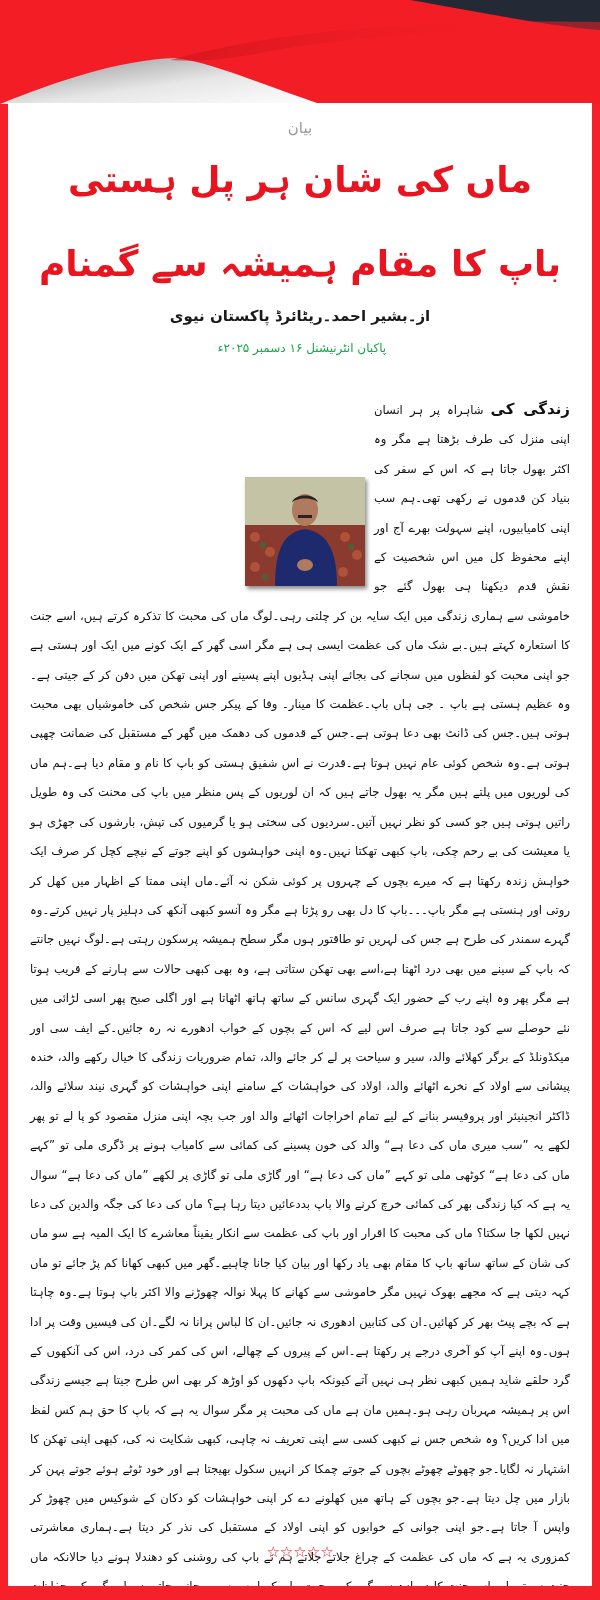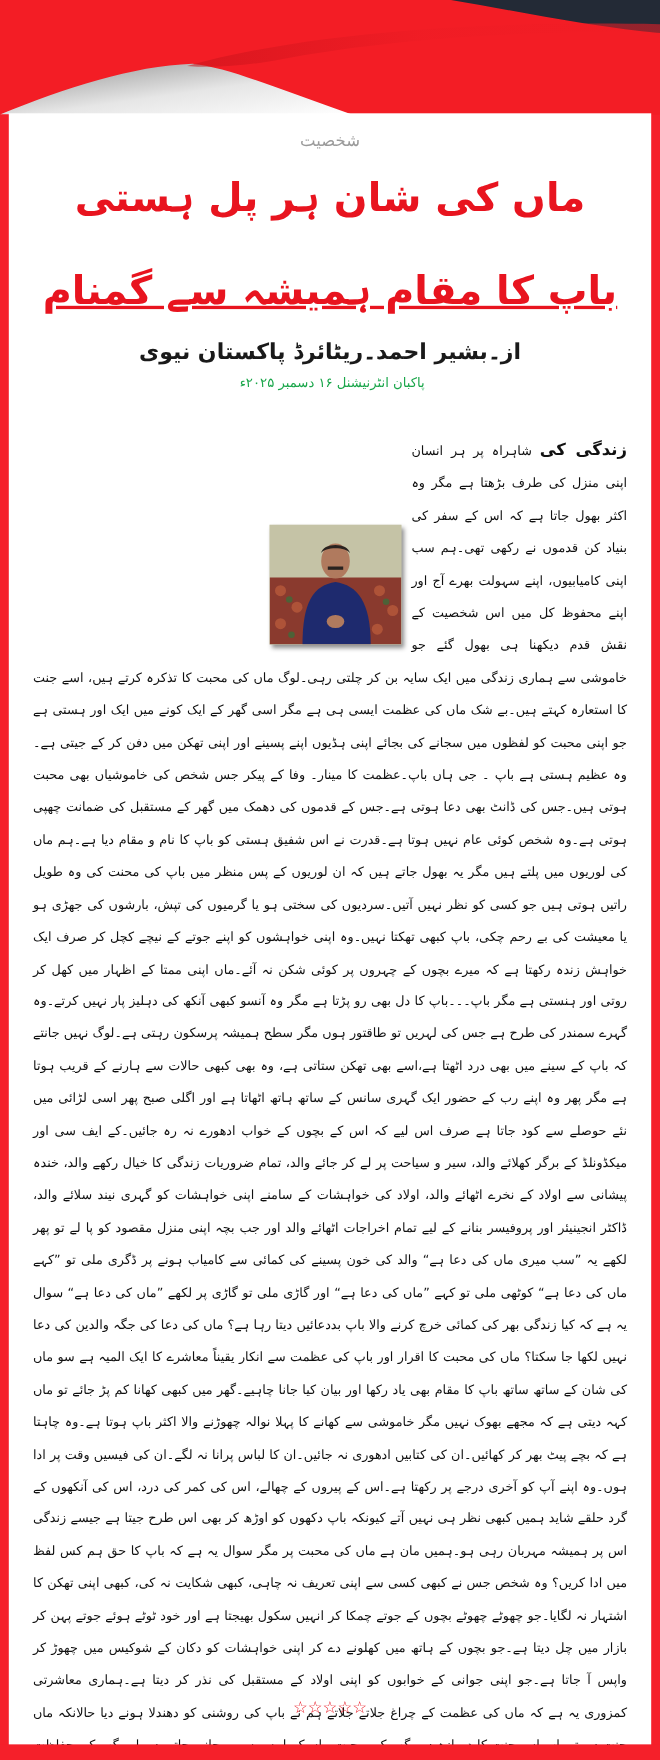--- a/index.html
+++ b/index.html
@@ -27,24 +27,24 @@
     text-align: center; color: #9a9a9a; font-size: 15px;
     font-family: "DejaVu Sans", sans-serif;
   }
   .headline {
     position: absolute; left: 0; width: 584px;
     text-align: center; color: #e8141f; font-weight: bold;
     font-family: "DejaVu Sans", sans-serif;
     direction: rtl;
   }
   .headline.l1 { top: 56px; font-size: 36px; }
-  .headline.l2 { top: 140px; font-size: 36px; text-decoration: underline; }
+  .headline.l2 { top: 140px; font-size: 36px; }
   .byline {
     position: absolute; left: 0; width: 584px; top: 204px;
-    text-align: center; color: #1a1a1a; font-size: 20px; font-weight: bold; direction: rtl;
+    text-align: center; color: #1a1a1a; font-size: 15px; font-weight: bold; direction: rtl;
   }
   .dateline {
     position: absolute; left: 0; width: 588px; top: 238px;
     text-align: center; color: #1aa64a; font-size: 12px; direction: rtl;
   }
   .article {
     position: absolute; left: 22px; top: 292px; width: 540px;
     direction: rtl; text-align: justify;
     color: #111; font-size: 11.6px; line-height: 29.4px;
     font-family: "DejaVu Sans", sans-serif;
@@ -85,21 +85,21 @@
       </linearGradient>
     </defs>
     <rect x="0" y="0" width="600" height="104" fill="#f31d25"></rect>
     <path d="M410 0 C470 10 540 25 600 30 L600 0 Z" fill="#232a36"></path>
     <path d="M0 104 C60 80 120 60 175 58 C210 62 250 80 320 104 Z" fill="url(#swoosh)"></path>
     <path d="M170 60 C260 35 400 18 600 22 L600 30 C520 28 380 30 250 55 C220 60 195 62 170 60 Z" fill="url(#redshade)" opacity="0.55"></path>
   </svg>
 </div>
 
 <div class="panel">
-  <div class="kicker">شخصیت</div>
+  <div class="kicker">بیان</div>
   <div class="headline l1">ماں کی شان ہر پل ہستی</div>
   <div class="headline l2">باپ کا مقام ہمیشہ سے گمنام</div>
   <div class="byline">از۔بشیر احمد۔ریٹائرڈ پاکستان نیوی</div>
   <div class="dateline">پاکبان انٹرنیشنل ۱۶ دسمبر ۲۰۲۵ء</div>
 
   <div class="article">
     <div class="photo-gap"></div>
     <p><span class="lead-word">زندگی کی</span> <span>شاہراہ پر ہر انسان اپنی منزل کی طرف بڑھتا ہے مگر وہ اکثر بھول جاتا ہے کہ اس کے سفر کی بنیاد کن قدموں نے رکھی تھی۔ہم سب اپنی کامیابیوں، اپنے سہولت بھرے آج اور اپنے محفوظ کل میں اس شخصیت کے نقش قدم دیکھنا ہی بھول گئے جو خاموشی سے ہماری زندگی میں ایک سایہ بن کر چلتی رہی۔لوگ ماں کی محبت کا تذکرہ کرتے ہیں، اسے جنت کا استعارہ کہتے ہیں۔بے شک ماں کی عظمت ایسی ہی ہے مگر اسی گھر کے ایک کونے میں ایک اور ہستی ہے جو اپنی محبت کو لفظوں میں سجانے کی بجائے اپنی ہڈیوں اپنے پسینے اور اپنی تھکن میں دفن کر کے جیتی ہے۔ وہ عظیم ہستی ہے باپ ۔ جی ہاں باپ۔عظمت کا مینار۔ وفا کے پیکر جس شخص کی خاموشیاں بھی محبت ہوتی ہیں۔جس کی ڈانٹ بھی دعا ہوتی ہے۔جس کے قدموں کی دھمک میں گھر کے مستقبل کی ضمانت چھپی ہوتی ہے۔وہ شخص کوئی عام نہیں ہوتا ہے۔قدرت نے اس شفیق ہستی کو باپ کا نام و مقام دیا ہے۔ہم ماں کی لوریوں میں پلتے ہیں مگر یہ بھول جاتے ہیں کہ ان لوریوں کے پس منظر میں باپ کی محنت کی وہ طویل راتیں ہوتی ہیں جو کسی کو نظر نہیں آتیں۔سردیوں کی سختی ہو یا گرمیوں کی تپش، بارشوں کی جھڑی ہو یا معیشت کی بے رحم چکی، باپ کبھی تھکتا نہیں۔وہ اپنی خواہشوں کو اپنے جوتے کے نیچے کچل کر صرف ایک خواہش زندہ رکھتا ہے کہ میرے بچوں کے چہروں پر کوئی شکن نہ آئے۔ماں اپنی ممتا کے اظہار میں کھل کر روتی اور ہنستی ہے مگر باپ۔۔۔باپ کا دل بھی رو پڑتا ہے مگر وہ آنسو کبھی آنکھ کی دہلیز پار نہیں کرتے۔وہ گہرے سمندر کی طرح ہے جس کی لہریں تو طاقتور ہوں مگر سطح ہمیشہ پرسکون رہتی ہے۔لوگ نہیں جانتے کہ باپ کے سینے میں بھی درد اٹھتا ہے،اسے بھی تھکن ستاتی ہے، وہ بھی کبھی حالات سے ہارنے کے قریب ہوتا ہے مگر پھر وہ اپنے رب کے حضور ایک گہری سانس کے ساتھ ہاتھ اٹھاتا ہے اور اگلی صبح پھر اسی لڑائی میں نئے حوصلے سے کود جاتا ہے صرف اس لیے کہ اس کے بچوں کے خواب ادھورے نہ رہ جائیں۔کے ایف سی اور میکڈونلڈ کے برگر کھلائے والد، سیر و سیاحت پر لے کر جائے والد، تمام ضروریات زندگی کا خیال رکھے والد، خندہ پیشانی سے اولاد کے نخرے اٹھائے والد، اولاد کی خواہشات کے سامنے اپنی خواہشات کو گہری نیند سلائے والد، ڈاکٹر انجینیئر اور پروفیسر بنانے کے لیے تمام اخراجات اٹھائے والد اور جب بچہ اپنی منزل مقصود کو پا لے تو پھر لکھے یہ ”سب میری ماں کی دعا ہے“ والد کی خون پسینے کی کمائی سے کامیاب ہونے پر ڈگری ملی تو ”کہے ماں کی دعا ہے“ کوٹھی ملی تو کہے ”ماں کی دعا ہے“ اور گاڑی ملی تو گاڑی پر لکھے ”ماں کی دعا ہے“ سوال یہ ہے کہ کیا زندگی بھر کی کمائی خرچ کرنے والا باپ بددعائیں دیتا رہا ہے؟ ماں کی دعا کی جگہ والدین کی دعا نہیں لکھا جا سکتا؟ ماں کی محبت کا اقرار اور باپ کی عظمت سے انکار یقیناً معاشرے کا ایک المیہ ہے سو ماں کی شان کے ساتھ ساتھ باپ کا مقام بھی یاد رکھا اور بیان کیا جانا چاہیے۔گھر میں کبھی کھانا کم پڑ جائے تو ماں کہہ دیتی ہے کہ مجھے بھوک نہیں مگر خاموشی سے کھانے کا پہلا نوالہ چھوڑنے والا اکثر باپ ہوتا ہے۔وہ چاہتا ہے کہ بچے پیٹ بھر کر کھائیں۔ان کی کتابیں ادھوری نہ جائیں۔ان کا لباس پرانا نہ لگے۔ان کی فیسیں وقت پر ادا ہوں۔وہ اپنے آپ کو آخری درجے پر رکھتا ہے۔اس کے پیروں کے چھالے، اس کی کمر کی درد، اس کی آنکھوں کے گرد حلقے شاید ہمیں کبھی نظر ہی نہیں آتے کیونکہ باپ دکھوں کو اوڑھ کر بھی اس طرح جیتا ہے جیسے زندگی اس پر ہمیشہ مہربان رہی ہو۔ہمیں مان ہے ماں کی محبت پر مگر سوال یہ ہے کہ باپ کا حق ہم کس لفظ میں ادا کریں؟ وہ شخص جس نے کبھی کسی سے اپنی تعریف نہ چاہی، کبھی شکایت نہ کی، کبھی اپنی تھکن کا اشتہار نہ لگایا۔جو چھوٹے چھوٹے بچوں کے جوتے چمکا کر انہیں سکول بھیجتا ہے اور خود ٹوٹے ہوئے جوتے پہن کر بازار میں چل دیتا ہے۔جو بچوں کے ہاتھ میں کھلونے دے کر اپنی خواہشات کو دکان کے شوکیس میں چھوڑ کر واپس آ جاتا ہے۔جو اپنی جوانی کے خوابوں کو اپنی اولاد کے مستقبل کی نذر کر دیتا ہے۔ہماری معاشرتی کمزوری یہ ہے کہ ماں کی عظمت کے چراغ جلاتے جلاتے ہم نے باپ کی روشنی کو دھندلا ہونے دیا حالانکہ ماں جنت ہے تو باپ اس جنت کا دروازہ ہے۔گھر کی محبت ماں کے لمس سے پہچانی جاتی ہے اور گھر کی حفاظت باپ کی محنت سے۔ماں دل کو سہارا دیتی ہے تو باپ زندگی کو سہارا دیتا ہے۔ماں روح کو محبت دیتی ہے تو باپ وجود کو تحفظ دیتا ہے۔دونوں ایک ہی کہانی کے دو باب ہیں۔۔۔دونوں کے بغیر کہانی ادھوری ہے۔وقت کے ساتھ بچے بڑے ہو جاتے ہیں مگر باپ بوڑھا ہو جاتا ہے۔اس کی کمر جھکتی ہے، ہاتھ کانپتے ہیں مگر اس کے دل میں اولاد کے لیے محبت وہی رہتی ہے جو پہلے دن تھی۔وہ اب بھی دروازے کی طرف دیکھتا ہے کہ شاید کوئی بچہ آ کر اس سے کہہ دے ”ابا! آپ نے جو کیا وہ ہم کبھی نہیں بھولیں گے“ مگر اکثر ایسا نہیں ہوتا۔ہم اپنی مصروف زندگی میں اس مقدس ہستی کو بھول جاتے ہیں۔ہم اس کی مسکراہٹ کی نمی نہیں پڑھ پاتے اور اس کے ہاتھوں کی لرزش نہیں پوچھ پاتے۔باپ کے یہ خفیہ گوشے اگر آج بھی ہماری نظروں سے اوجھل ہیں تو یہ ہماری زندگی کی سب سے بڑی کمی ہے اگر دل میں جگہ ہو تو ماں کی محبت کے ساتھ ساتھ باپ کی عظمت بھی دل کے مندر میں جگمگاتی رہے گی۔ماں کا سایہ جنت ہے اور باپ کا وجود اس جنت کی چابی۔جوان دونوں کی قدر کرے اس کے نصیب میں کبھی اندھیرا نہیں رہتا۔</span></p>
     <div class="photo">
       <svg width="120" height="109" viewBox="0 0 120 109">

